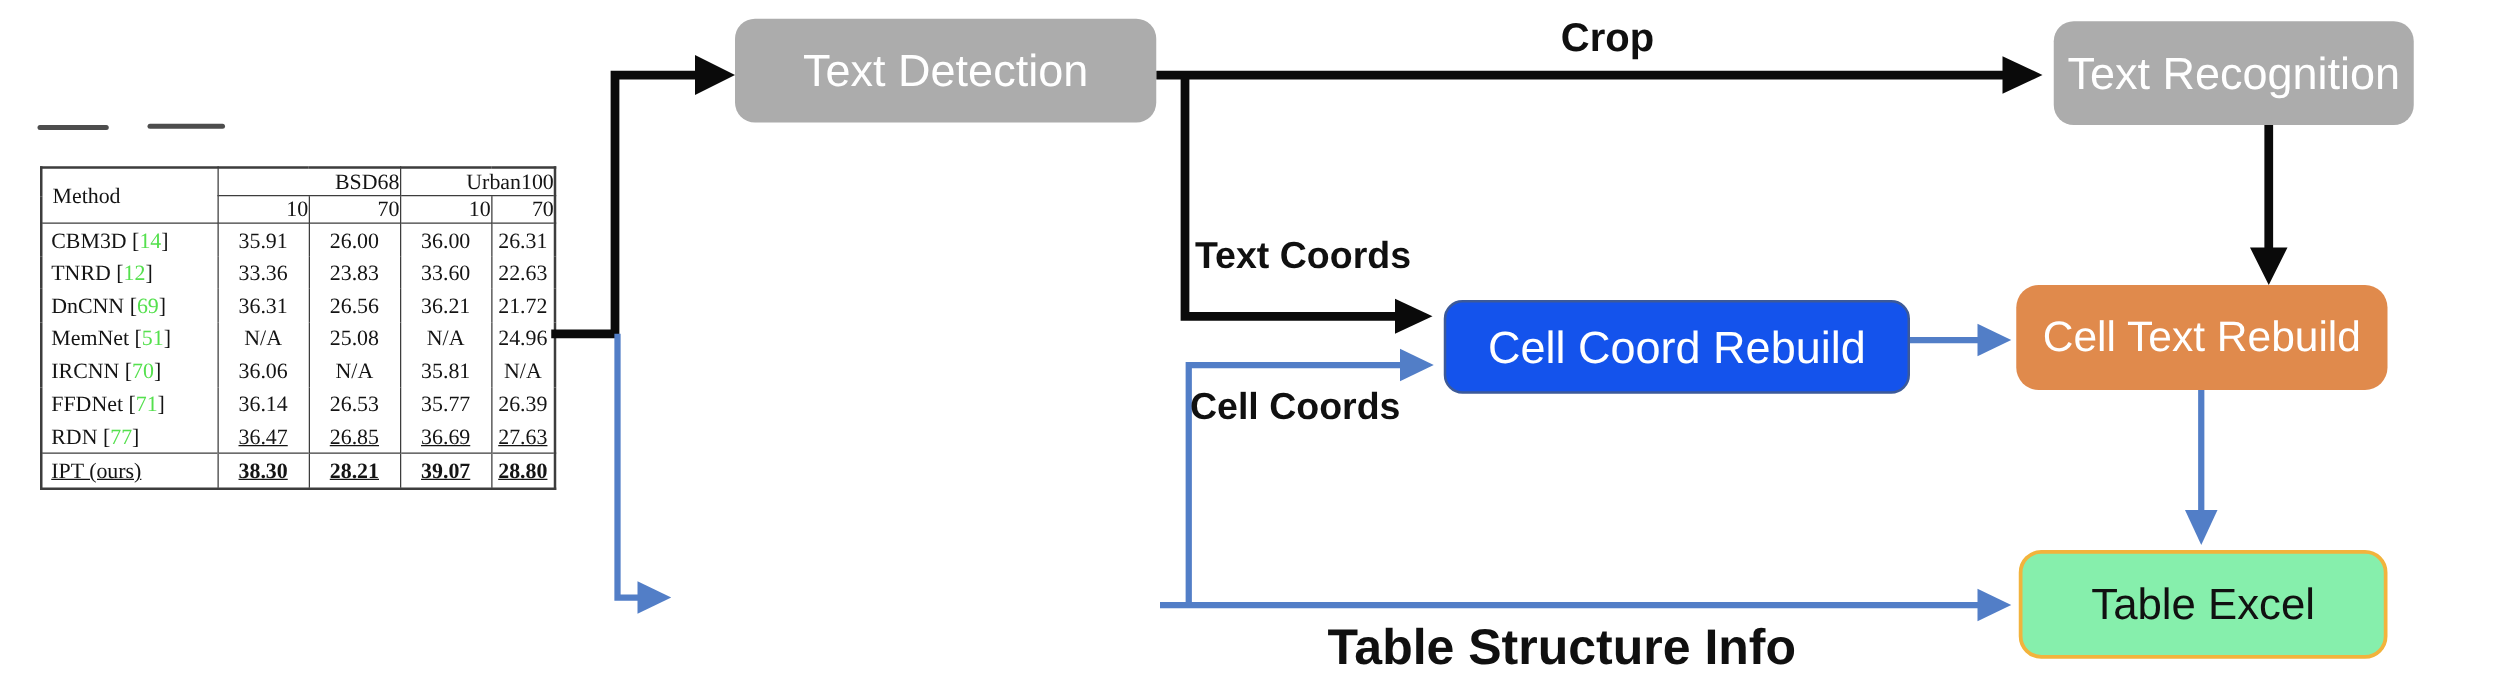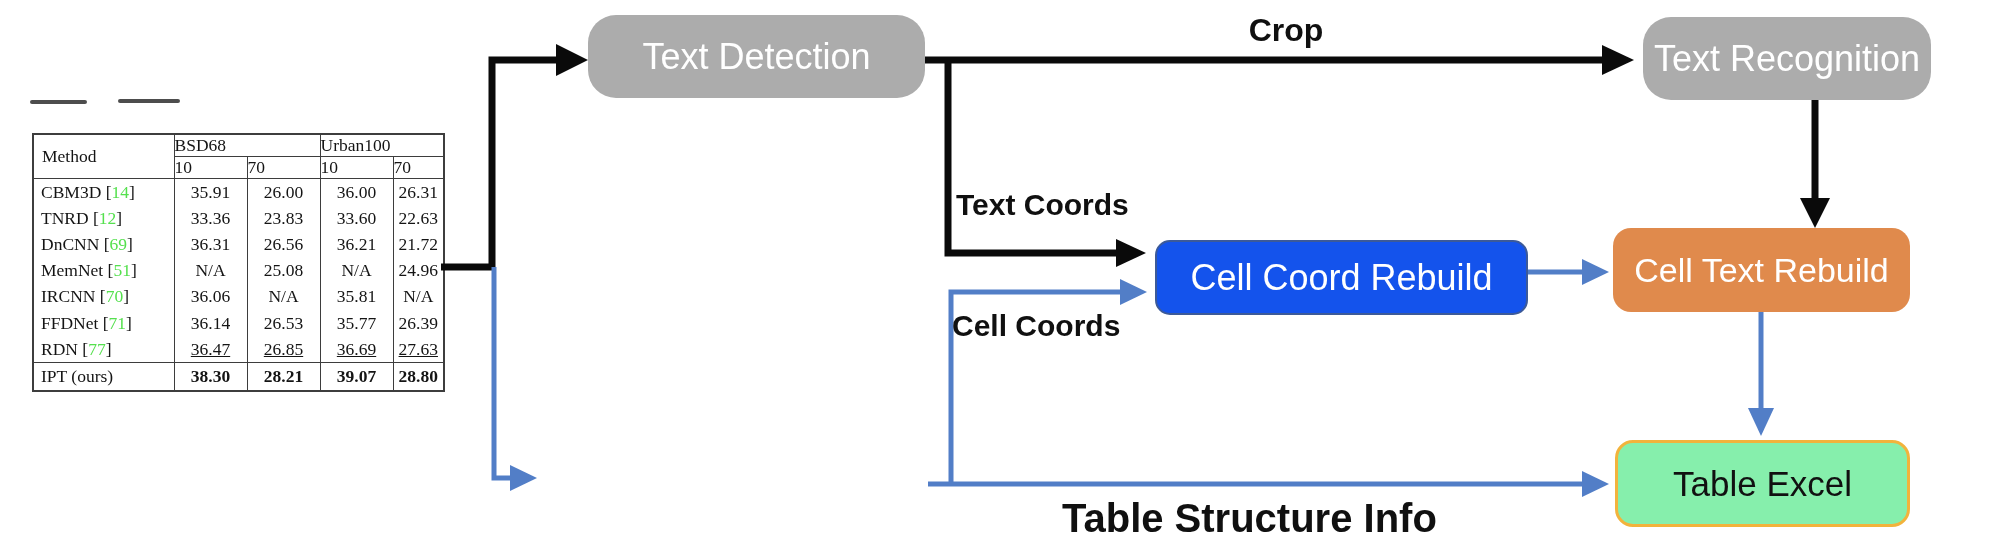--- a/index.html
+++ b/index.html
@@ -5,21 +5,21 @@
   html,body{margin:0;padding:0;background:#ffffff;}
   .canvas{
     position:relative;width:2002px;height:552px;background:#fff;overflow:hidden;
     font-family:"Liberation Sans",sans-serif;
   }
   
   .node{
     position:absolute;display:flex;align-items:center;justify-content:center;
     text-align:center;color:#fff;box-sizing:border-box;
   }
-  .node-gray{background:var(--node-gray);border-radius:28px;font-size:36px;}
+  .node-gray{background:var(--node-gray);border-radius:16px;font-size:36px;}
   .node-blue{background:var(--node-blue);border:2px solid var(--node-blue-border);border-radius:15px;font-size:35px;}
   .node-orange{background:var(--node-orange);border-radius:18px;font-size:34px;text-align:center;}
   .node-excel{background:#86efac;border:3px solid var(--excel-border);border-radius:18px;color:#111;font-size:35px;}
   #text-detection{left:588px;top:15px;width:337px;height:83px;}
   #text-recognition{left:1643px;top:17px;width:288px;height:83px;}
   #cell-coord-rebuild{left:1155px;top:240px;width:373px;height:75px;font-size:36px;}
   #cell-text-rebuild{left:1613px;top:228px;width:297px;height:84px;}
   #table-structure-prediction{left:540px;top:437px;width:388px;height:96px;line-height:1.22;padding:0 20px;font-size:33px;}
   #table-excel{left:1615px;top:440px;width:295px;height:87px;}
   
@@ -35,25 +35,25 @@
   .head-black{fill:var(--arrow-black);stroke:none;}
   .head-blue{fill:var(--arrow-blue);stroke:none;}
   
   .paper-table{
     position:absolute;left:32px;top:133px;width:411px;height:259px;
     border-collapse:collapse;table-layout:fixed;background:#fff;
     font-family:"Liberation Serif",serif;font-size:17.5px;color:#141414;
     border:2px solid #3d3d3d;
   }
   .paper-table th,.paper-table td{border:1px solid #3d3d3d;padding:0;font-weight:normal;}
-  .paper-table th{text-align:left;}
+  .paper-table th{text-align:right;}
   .paper-table th.method{text-align:left;padding-left:8px;}
   .paper-table tbody td{border-top:0;border-bottom:0;text-align:center;}
   .paper-table tbody td.method{text-align:left;padding-left:7px;}
-  .paper-table tbody tr.sep td{border-top:1.5px solid #3d3d3d;}
+  .paper-table tbody tr.sep td{border-top:1.5px solid #3d3d3d;text-decoration:underline;}
   .paper-table td.u{text-decoration:underline;}
   .paper-table td.b{font-weight:bold;}
   
   .artifact{position:absolute;background:#2e2e2e;height:4px;opacity:.85;border-radius:2px;}
   #artifact-1{left:30px;top:100px;width:57px;}
   #artifact-2{left:118px;top:99px;width:62px;}
 </style>
 </head>
 <body>
 

